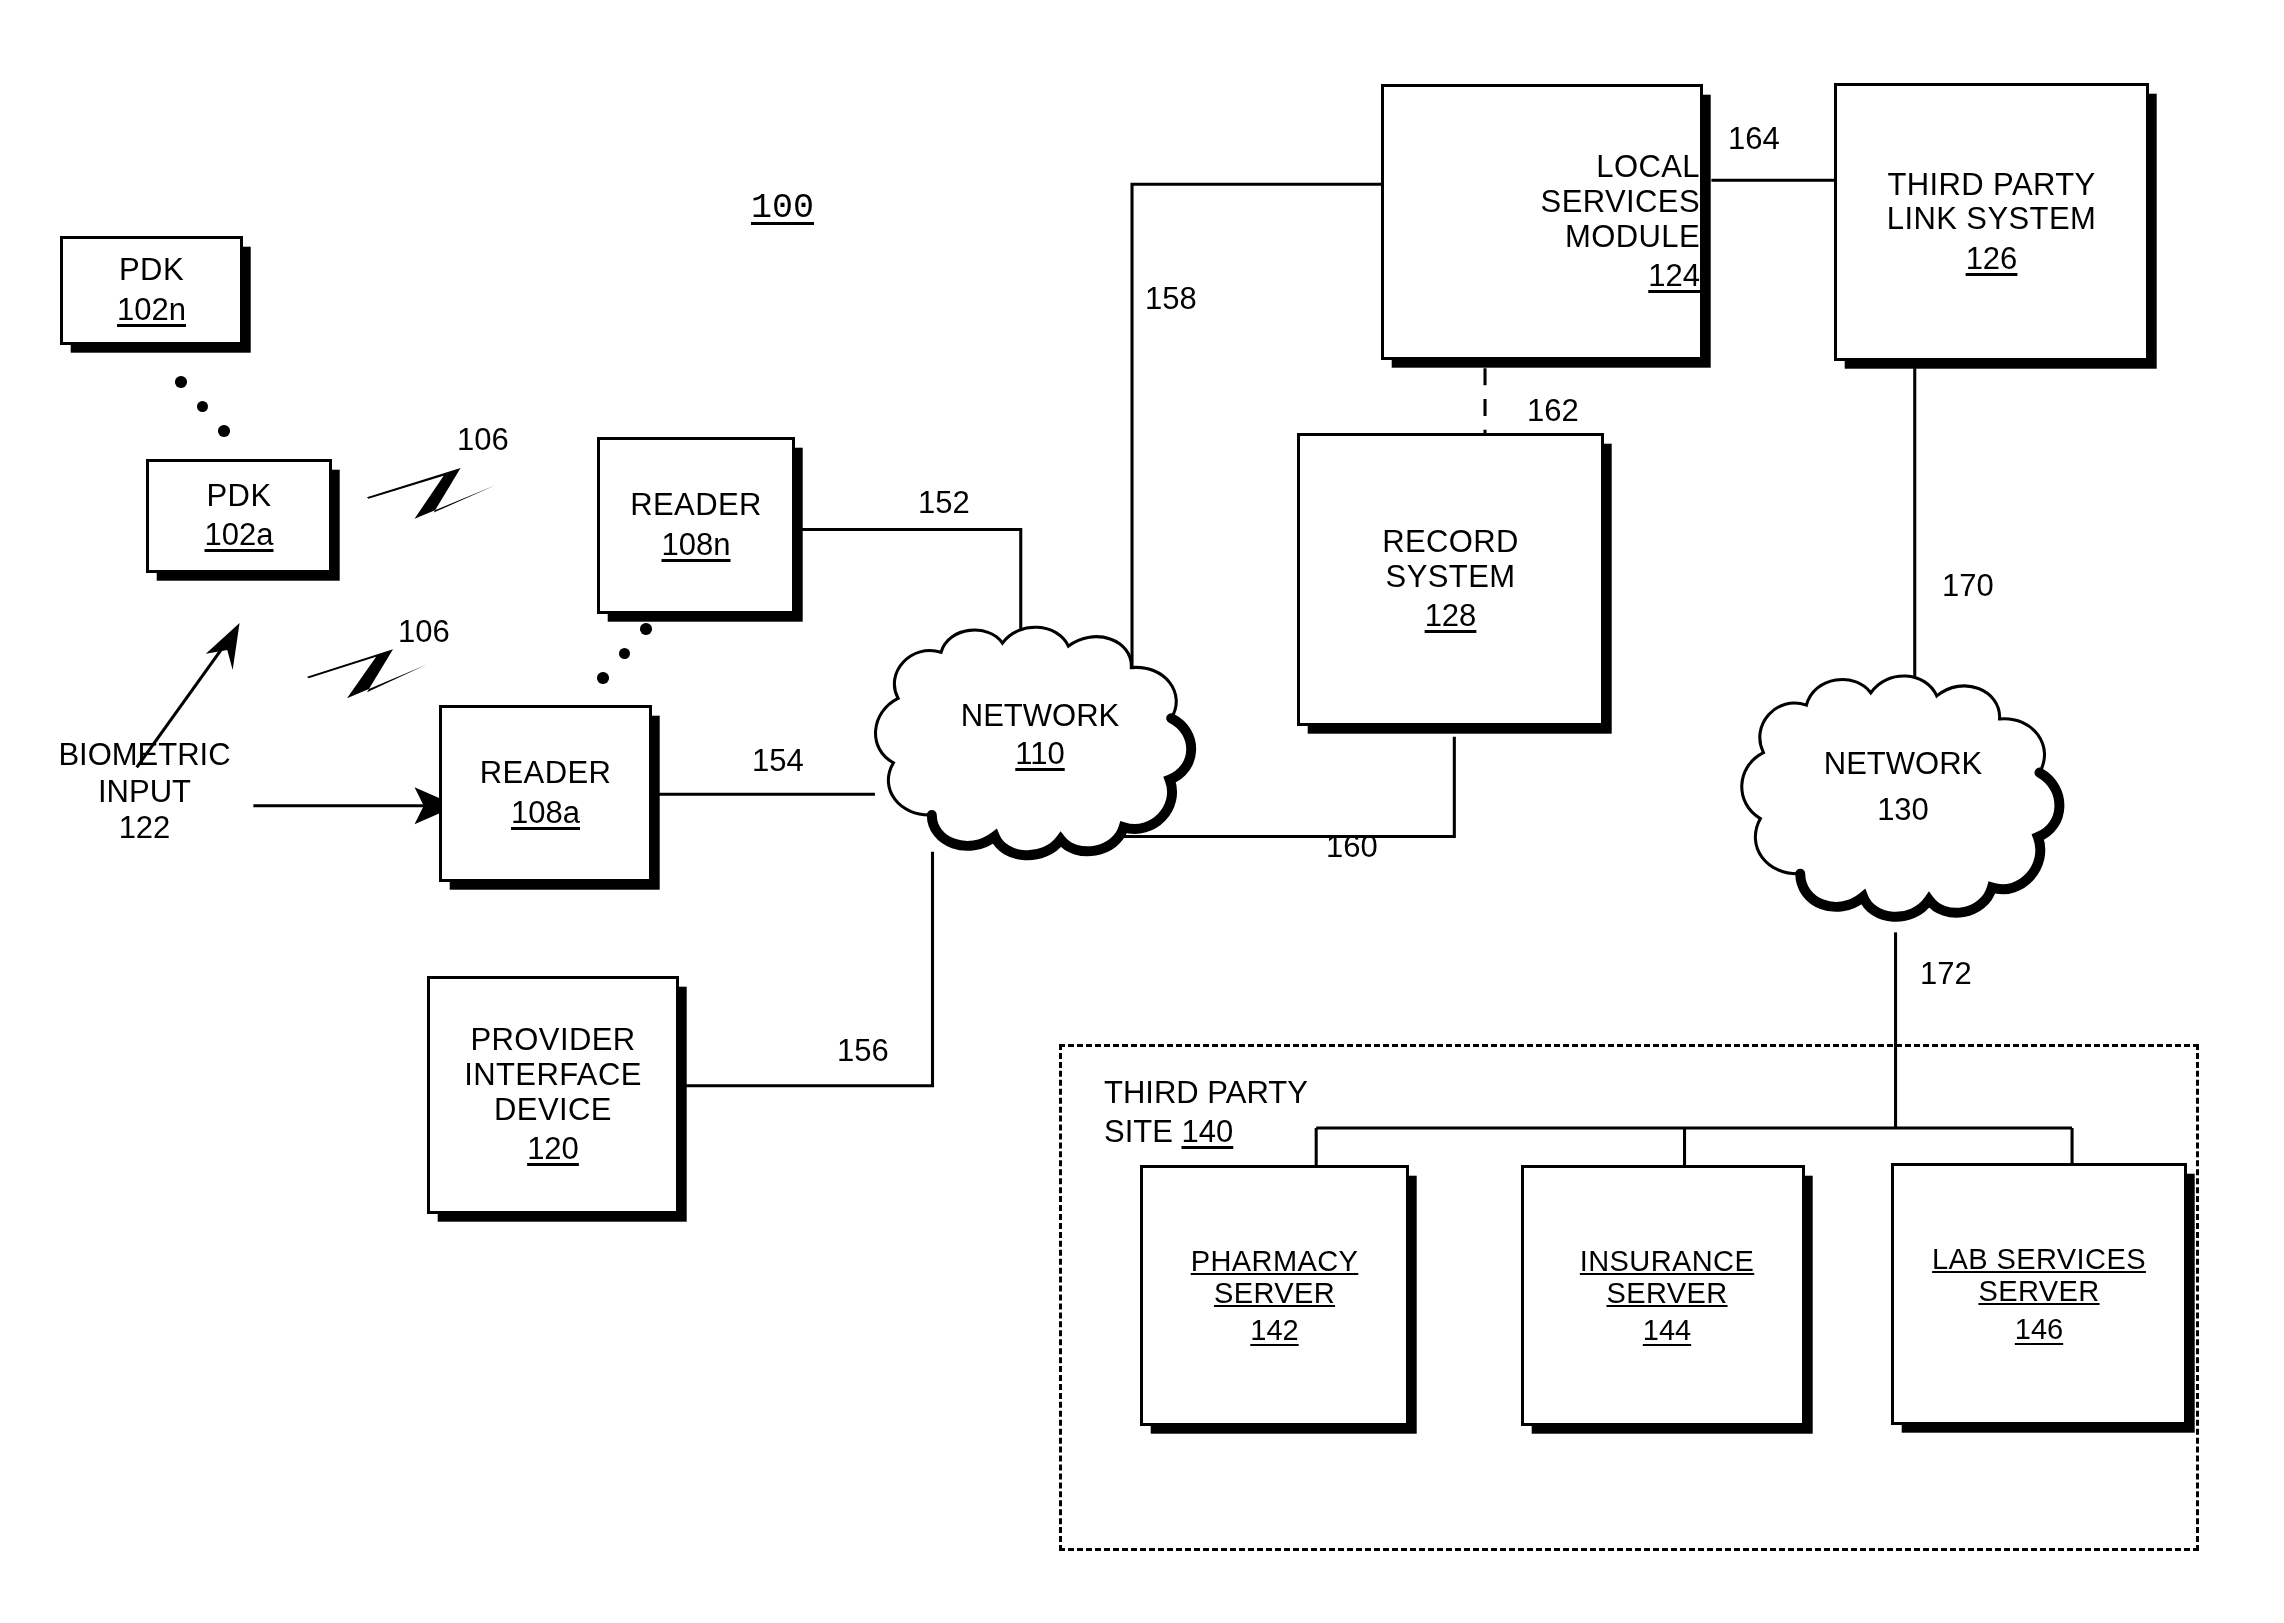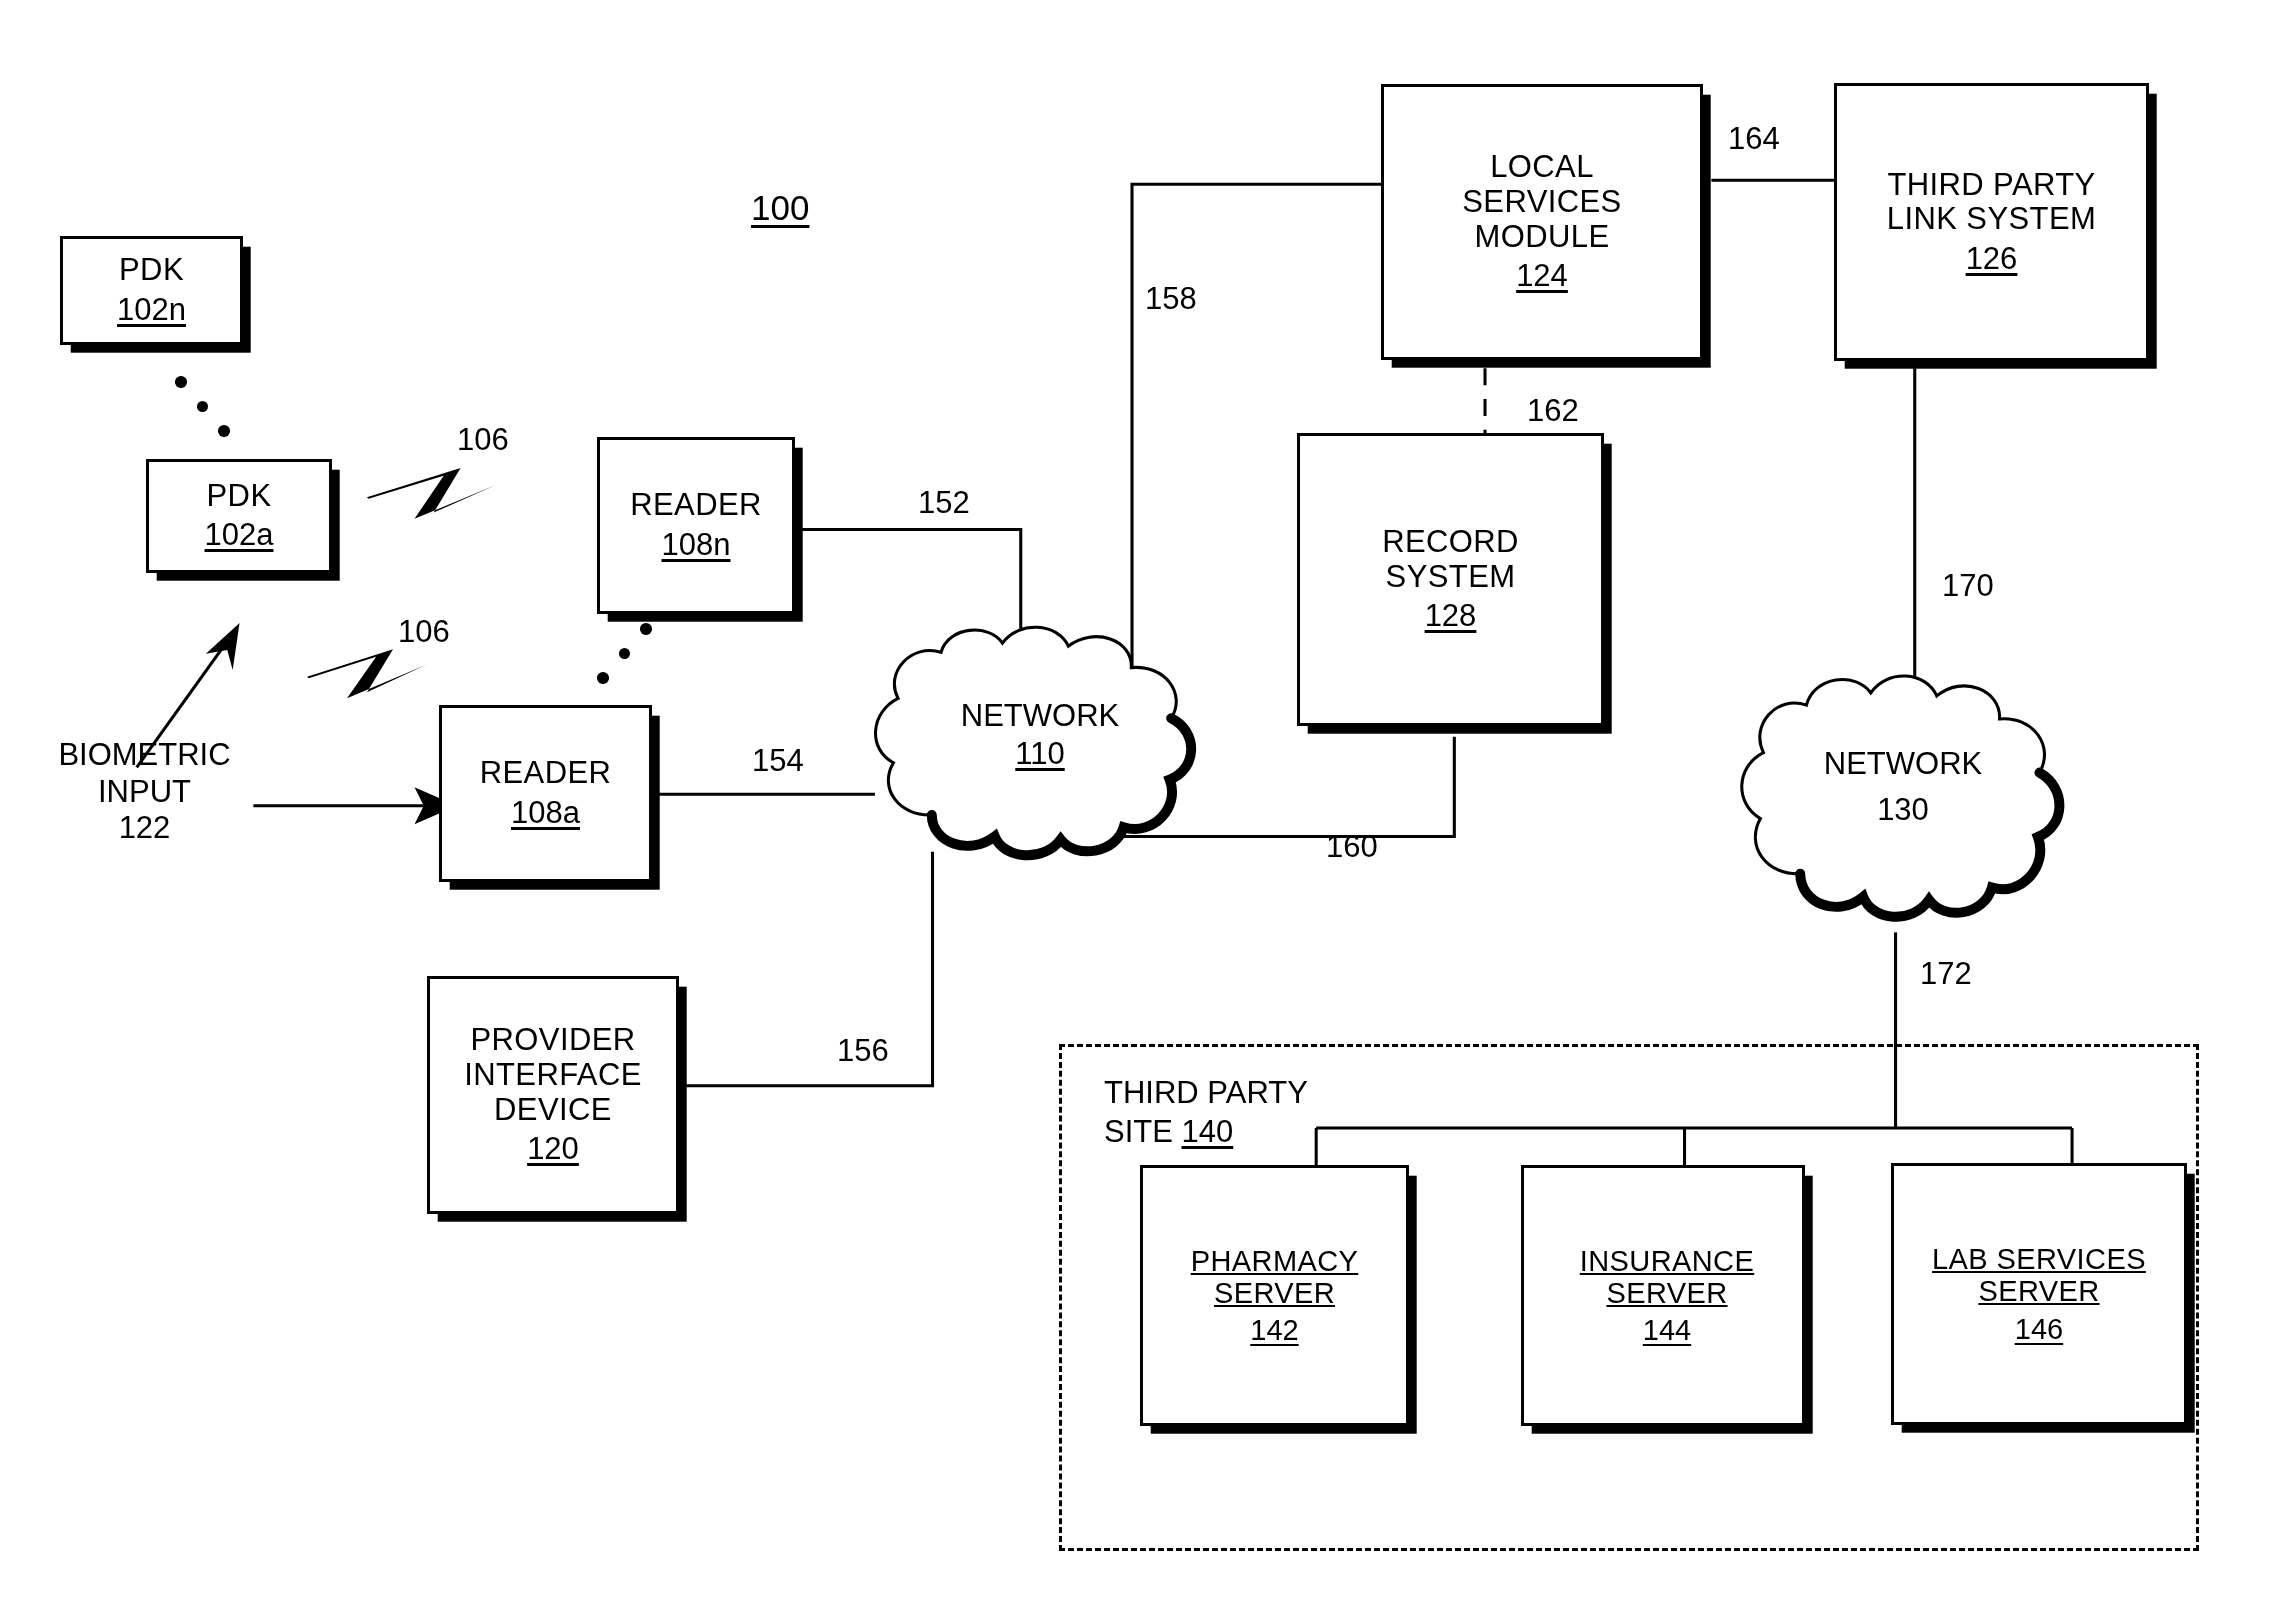--- a/index.html
+++ b/index.html
@@ -74,20 +74,21 @@
     line-height: 1.18;
     text-align: center;
   }
 
   .fignum {
     position: absolute;
     font-size: 35px;
     text-decoration: underline;
     text-underline-offset: 4.6px;
     z-index: 4;
+    font-family: Liberation Mono, monospace;
   }
 
   
   .dashbox {
     position: absolute;
     box-sizing: border-box;
     border: 3.1px dashed #000000;
     background: transparent;
     z-index: 1;
   }
@@ -247,21 +248,21 @@
                C 252 364, 200 360, 188 328
                C 154 356, 106 336, 106 298
                C 62 300, 34 262, 54 226
                C 20 206, 22 158, 58 140 Z" fill="#ffffff" stroke="#000000" stroke-width="4"></path>
       <path d="M 418 166 C 454 186, 452 236, 416 250 C 430 288, 394 328, 356 316 C 346 352, 294 360, 274 332 C 252 364, 200 360, 188 328 C 154 356, 106 336, 106 298" fill="none" stroke="#000000" stroke-width="13" stroke-linecap="round"></path>
     </svg>
     <div class="cloudlabel" style="top:100px;">NETWORK</div>
     <div class="cloudlabel" style="top:146px;">130</div>
   </div>
 
-  <div class="node" style="left:1381px; top:84px; width:322px; height:276px;">
+  <div class="node" style="left:1381px; top:84px; width:322px; height:276px;align-items:flex-end;">
     <div class="ttl">LOCAL</div>
     <div class="ttl">SERVICES</div>
     <div class="ttl">MODULE</div>
     <div class="num">124</div>
   </div>
 
   <div class="node" style="left:1834px; top:83px; width:315px; height:278px;">
     <div class="ttl">THIRD PARTY</div>
     <div class="ttl">LINK SYSTEM</div>
     <div class="num">126</div>

